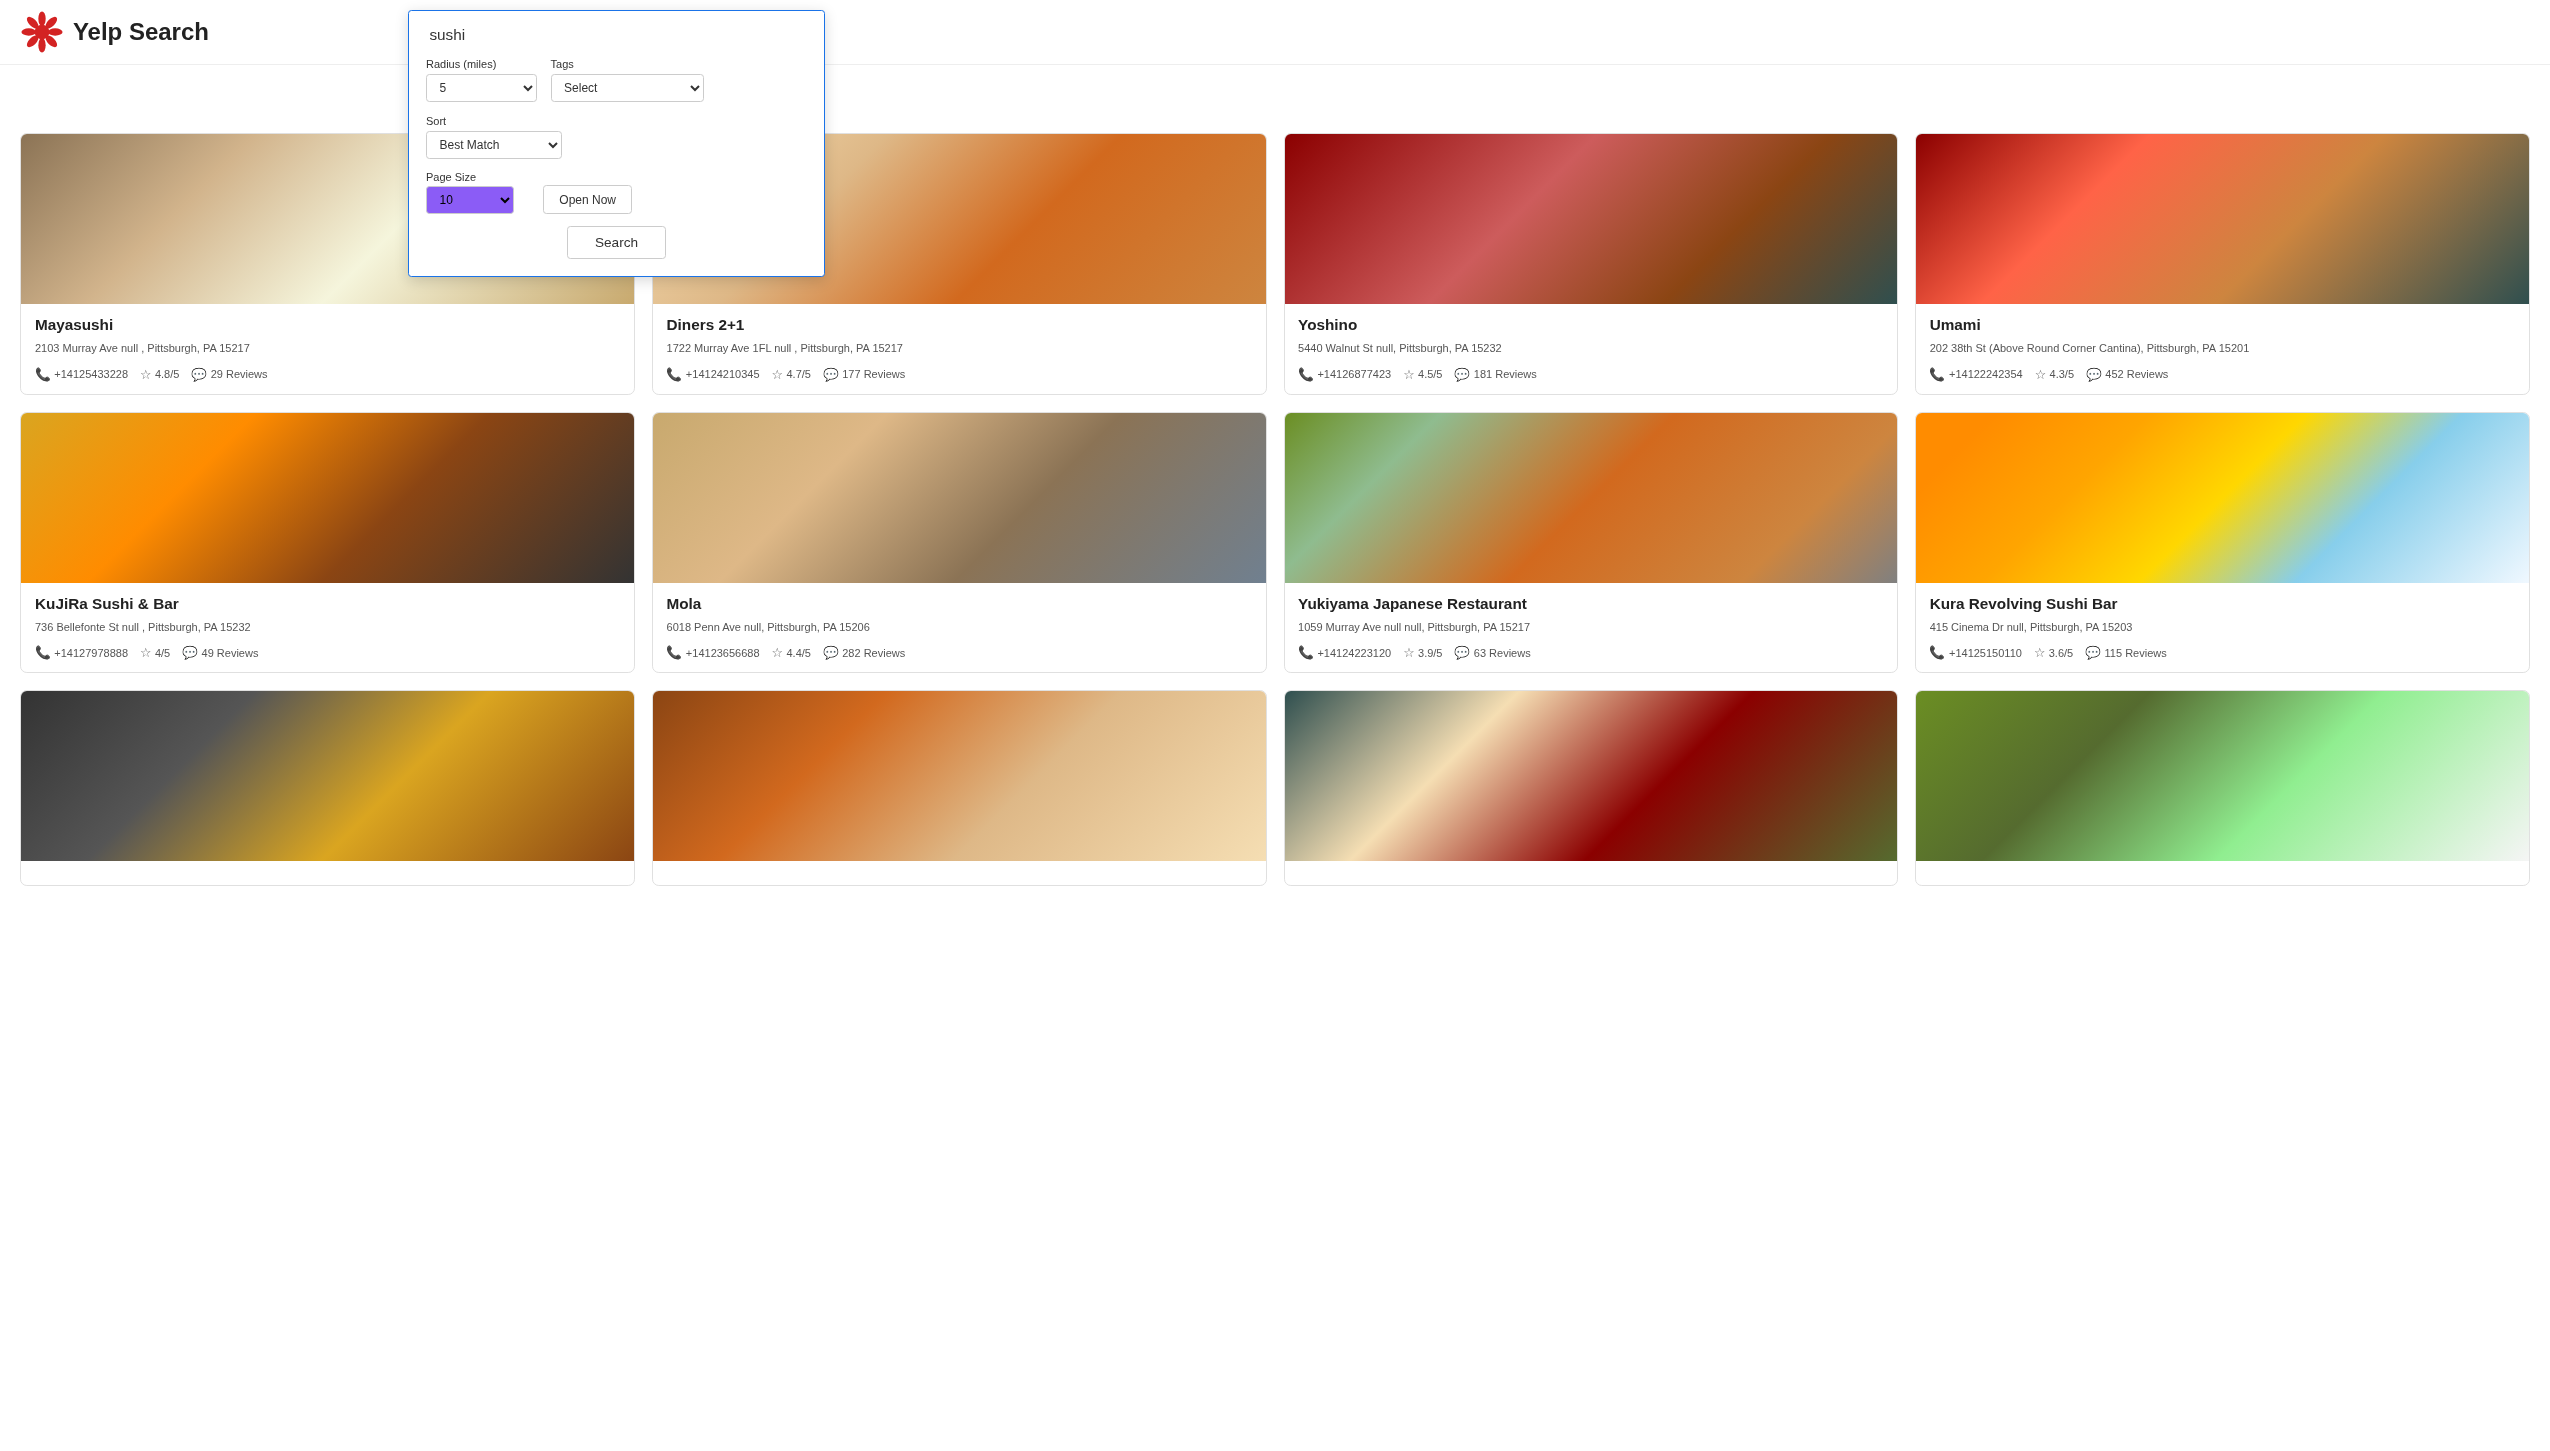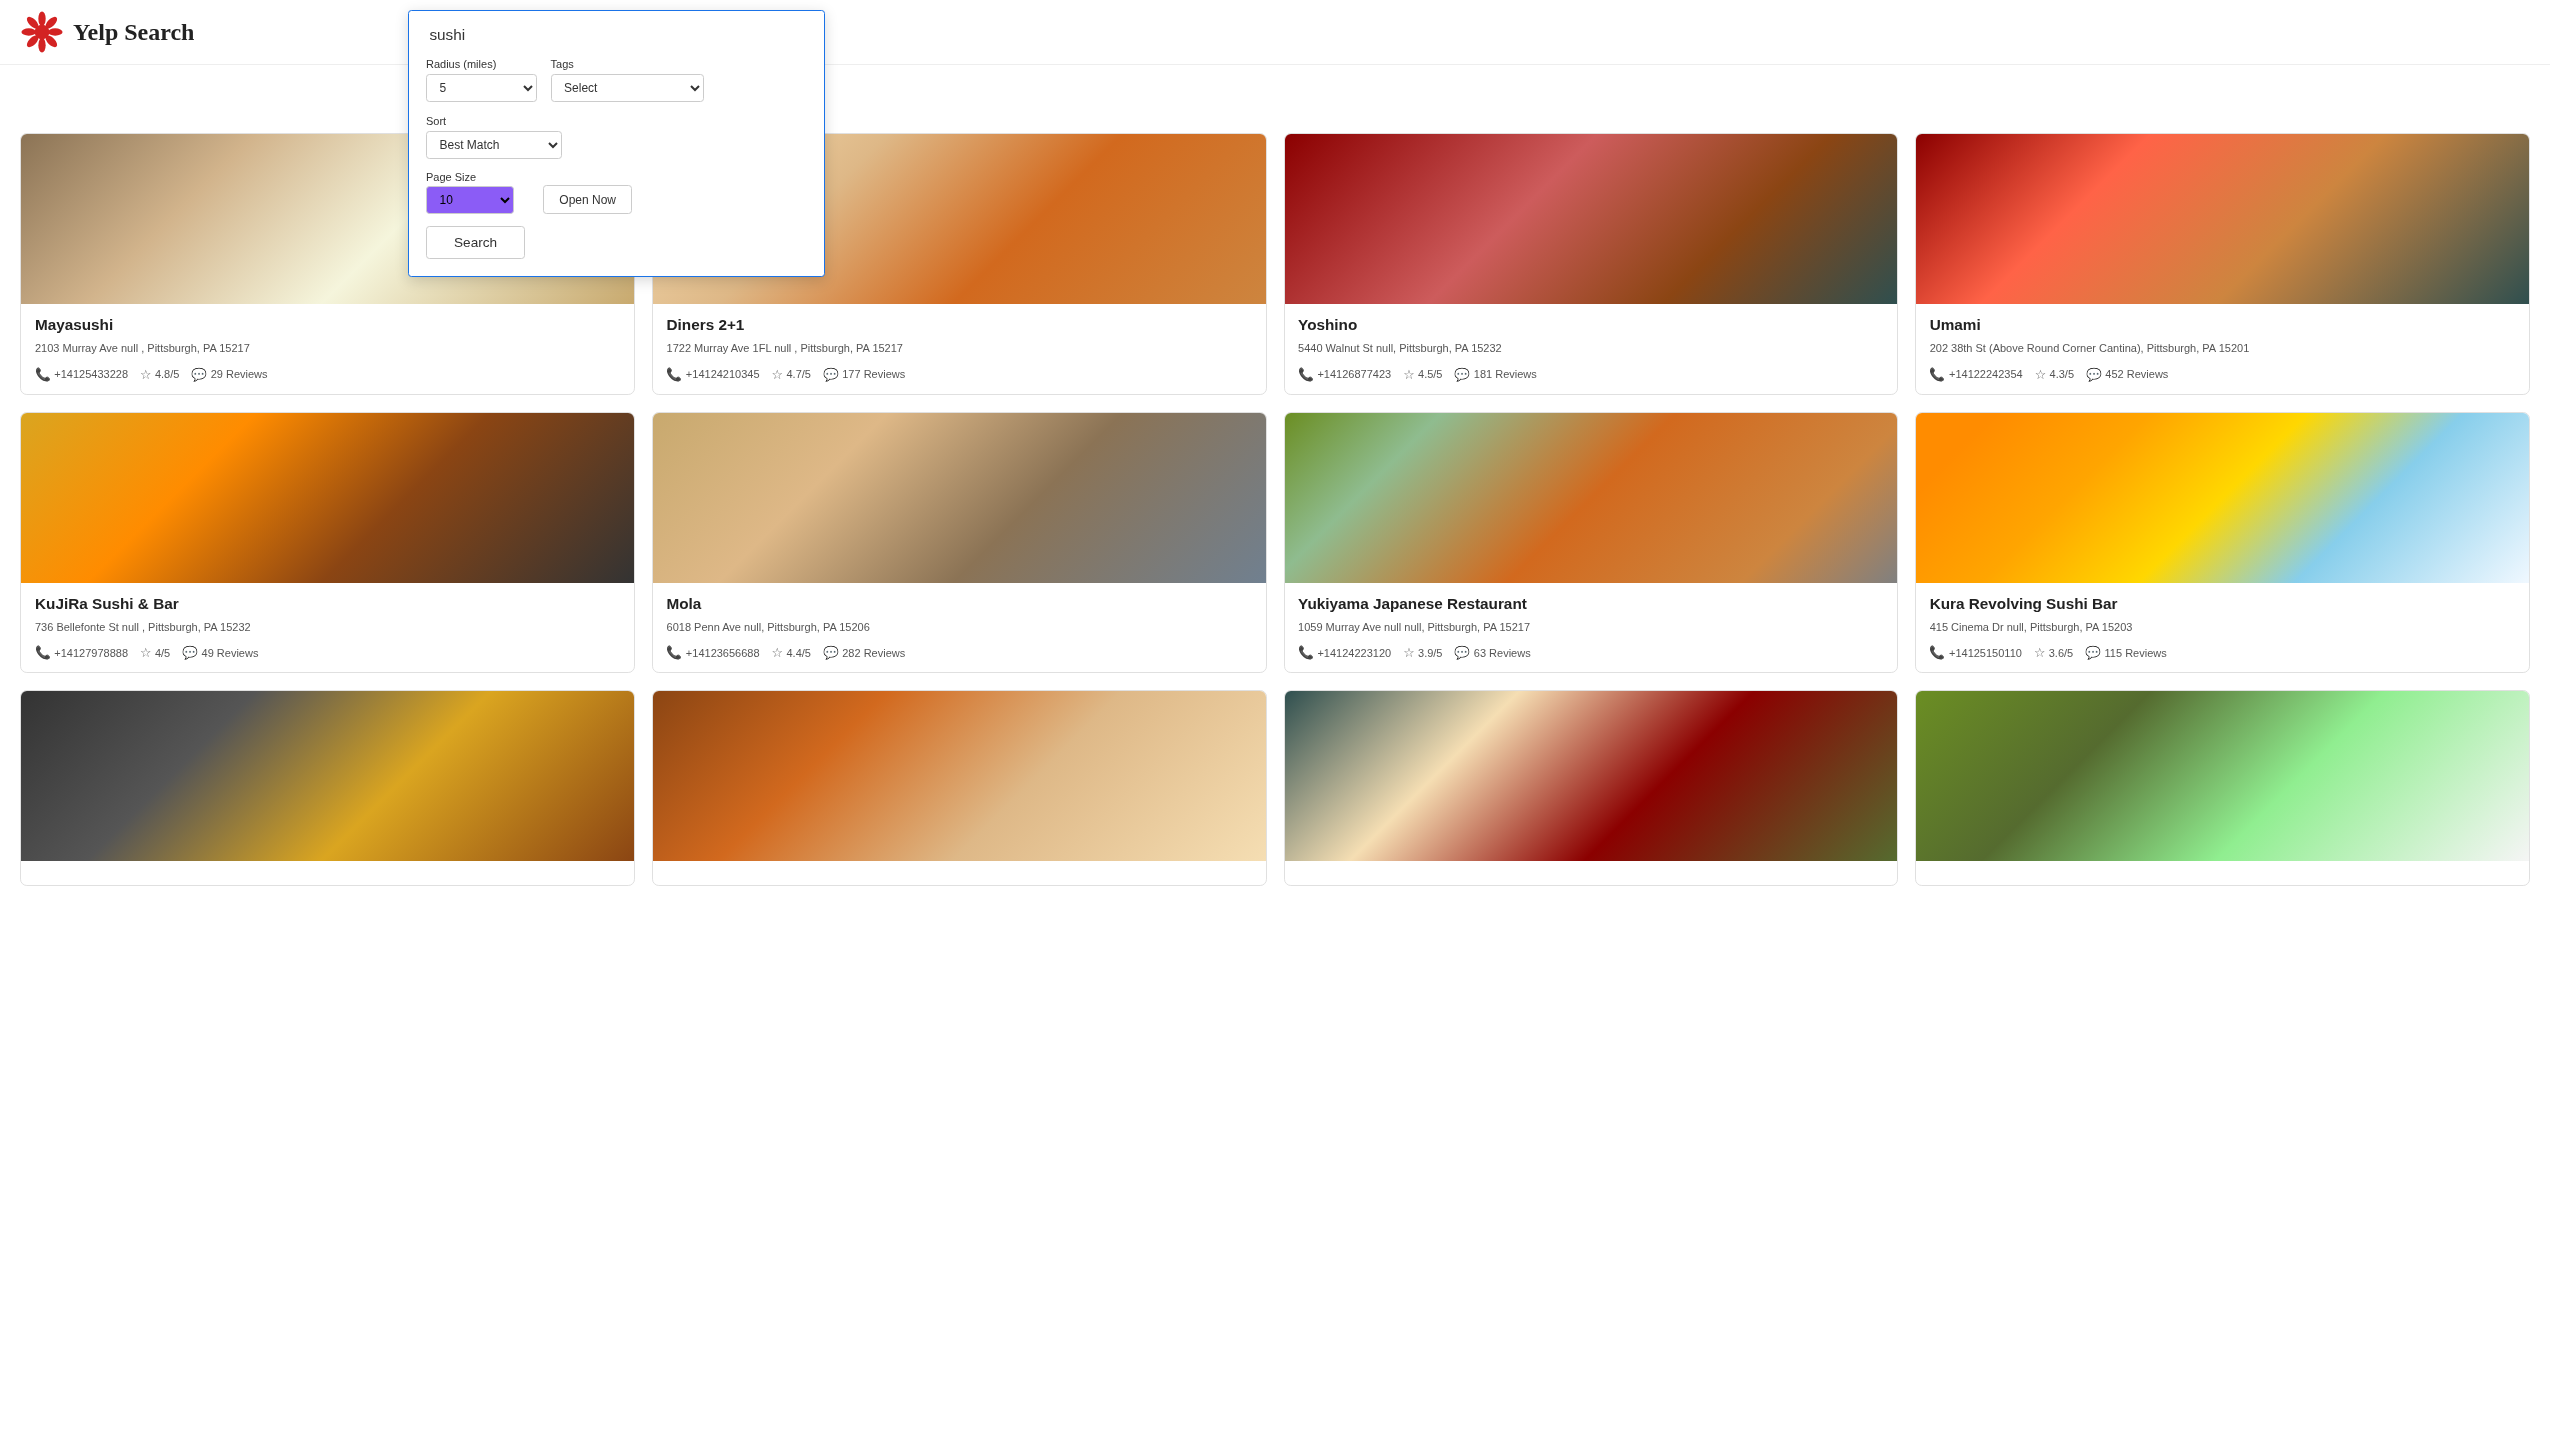--- a/index.html
+++ b/index.html
@@ -18,21 +18,20 @@
     .logo-area {
       display: flex;
       align-items: center;
       gap: 8.5px;
       margin-right: 34px;
     }
     .logo-text {
       font-size: 24px;
       font-weight: 600;
       color: #222;
-      font-family: Liberation Serif, serif;
     }
 
     
     .yelp-icon {
       width: 44px;
       height: 44px;
     }
 
     
     .search-panel {
@@ -118,21 +117,21 @@
       border-radius: 3.4px;
       background: #fff;
       cursor: pointer;
       color: #333;
       font-weight: 500;
       margin-bottom: 0;
     }
 
     .search-btn-row {
       display: flex;
-      justify-content: flex-start;
+      justify-content: center;
       margin-top: 12px;
     }
     .search-btn {
       padding: 7.7px 27px;
       font-size: 13.6px;
       border: 0.9px solid #ccc;
       border-radius: 3.4px;
       background: #fff;
       cursor: pointer;
       color: #333;

